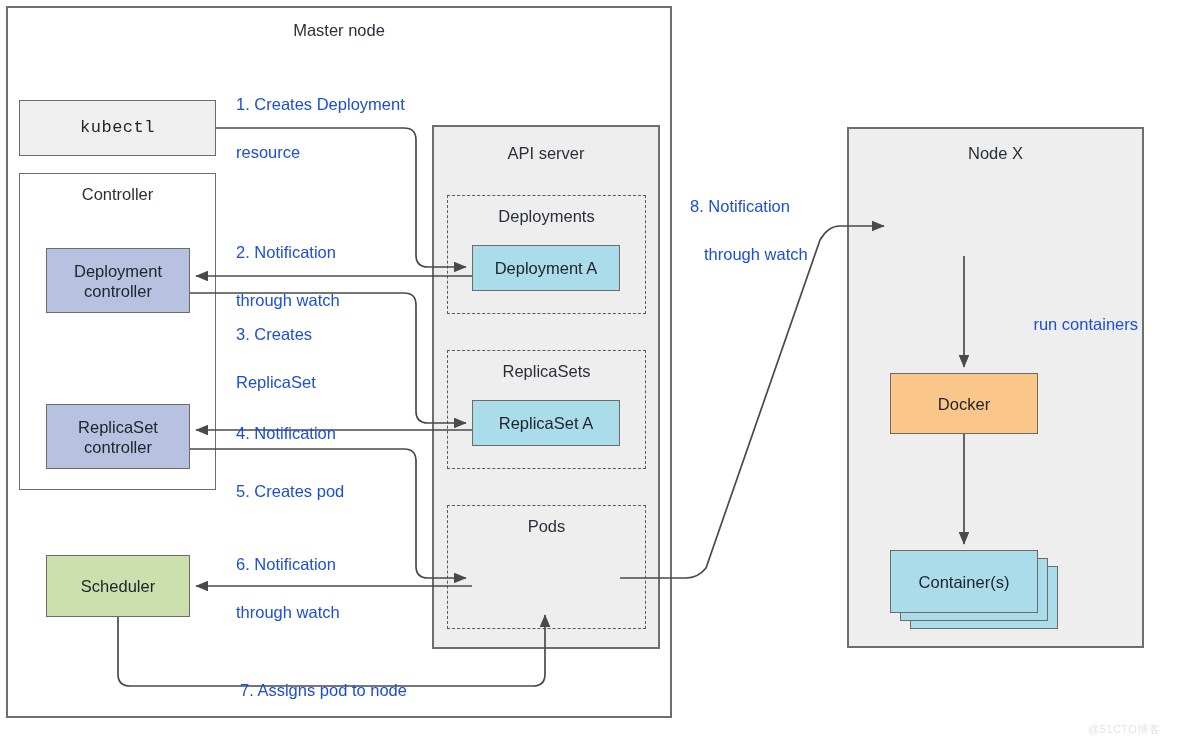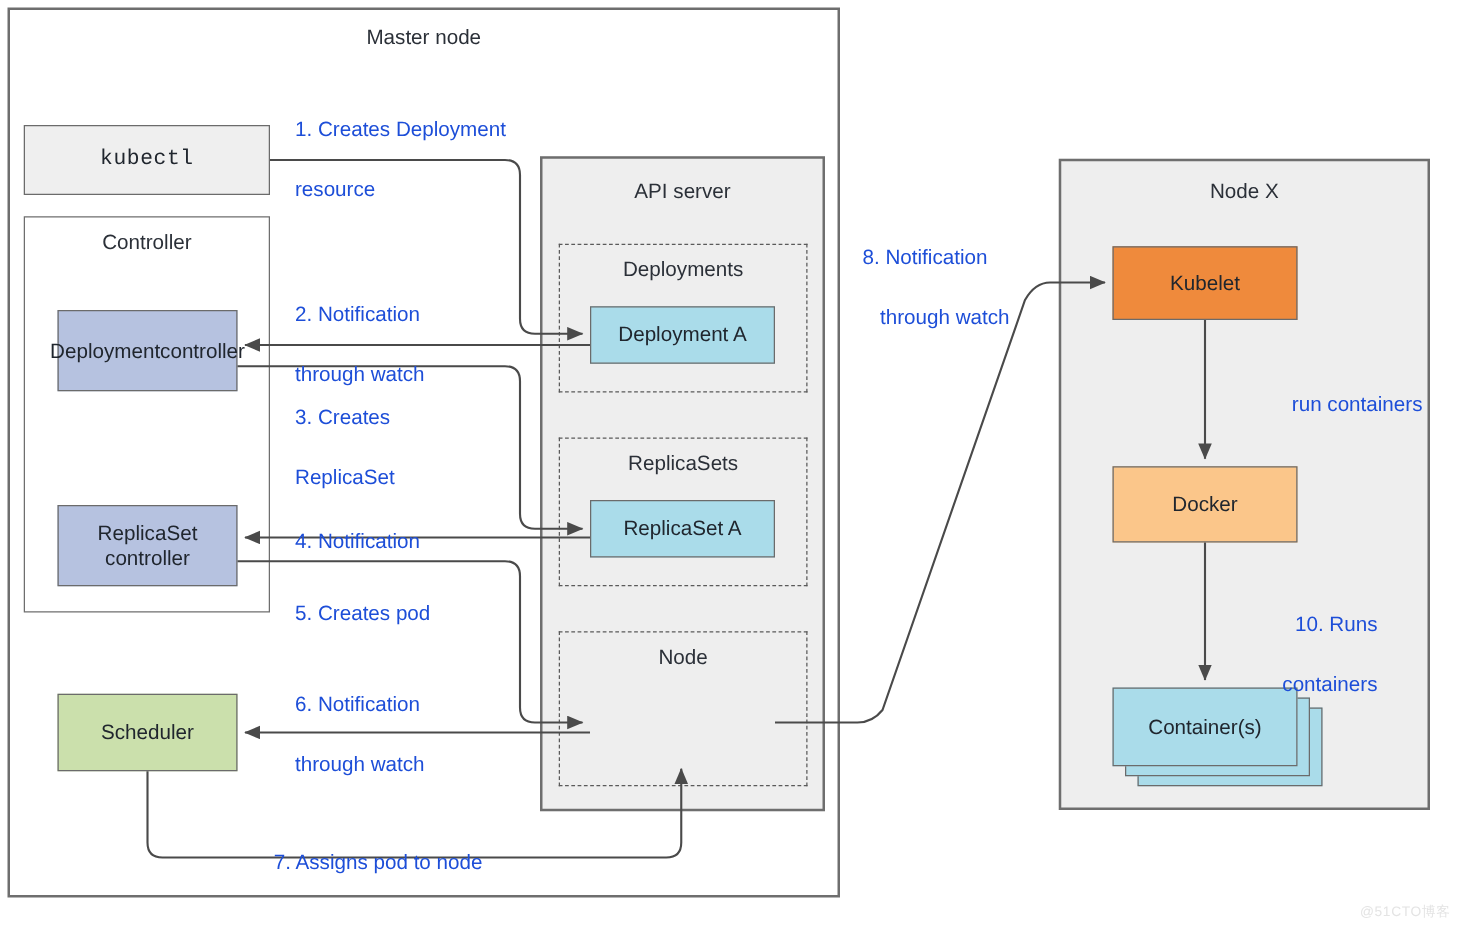--- a/index.html
+++ b/index.html
@@ -113,21 +113,21 @@
 
   <div class="nbox gray mono" style="left:19px; top:100px; width:197px; height:56px;">
     <span>kubectl</span>
   </div>
 
   <div class="panel panel-plain" style="left:19px; top:173px; width:197px; height:317px;"></div>
   <div class="panel-title" style="left:19px; top:184px; width:197px;">
     <div>Controller</div>
   </div>
 
-  <div class="nbox purple" style="left:46px; top:248px; width:144px; height:65px; flex-direction:row;">
+  <div class="nbox purple" style="left:46px; top:248px; width:144px; height:65px; flex-direction:column;">
     <span>Deployment</span>
     <span>controller</span>
   </div>
 
   <div class="nbox purple" style="left:46px; top:404px; width:144px; height:65px; flex-direction:column;">
     <span>ReplicaSet</span>
     <span>controller</span>
   </div>
 
   <div class="nbox green" style="left:46px; top:555px; width:144px; height:62px;">
@@ -143,28 +143,25 @@
     <span>Deployment A</span>
   </div>
 
   <div class="panel panel-dashed" style="left:447px; top:350px; width:199px; height:119px;"></div>
   <div class="panel-title" style="left:447px; top:361px; width:199px;">ReplicaSets</div>
   <div class="nbox cyan" style="left:472px; top:400px; width:148px; height:46px;">
     <span>ReplicaSet A</span>
   </div>
 
   <div class="panel panel-dashed" style="left:447px; top:505px; width:199px; height:124px;"></div>
-  <div class="panel-title" style="left:447px; top:516px; width:199px;">Node</div>
+  <div class="panel-title" style="left:447px; top:516px; width:199px;">Pods</div>
 
   <div class="panel panel-fill" style="left:847px; top:127px; width:297px; height:521px;"></div>
   <div class="panel-title" style="left:847px; top:143px; width:297px;text-align:center;">Node X</div>
 
-  <div class="nbox orange" style="left:890px; top:197px; width:148px; height:59px;">
-    <span>Kubelet</span>
-  </div>
 
   <div class="nbox lorange" style="left:890px; top:373px; width:148px; height:61px;">
     <span>Docker</span>
   </div>
 
   <div class="stack-shadow" style="left:910px; top:566px; width:148px; height:63px;"></div>
   <div class="stack-shadow" style="left:900px; top:558px; width:148px; height:63px;"></div>
   <div class="nbox cyan" style="left:890px; top:550px; width:148px; height:63px;">
     <span>Container(s)</span>
   </div>
@@ -220,33 +217,29 @@
 
   <div class="step" style="left:236px; top:455px;">
     <div>5. Creates pod</div>
   </div>
 
   <div class="step" style="left:236px; top:528px;">
     <div>6. Notification</div>
     <div>through watch</div>
   </div>
 
-  <div class="step" style="left:219px; top:654px;text-align:right;">
+  <div class="step" style="left:240px; top:654px;text-align:right;">
     <div>7. Assigns pod to node</div>
   </div>
 
   <div class="step" style="left:690px; top:170px;">
     <div>8. Notification</div>
     <div style="padding-left:14px;">through watch</div>
   </div>
 
   <div class="step right" style="left:950px; top:288px; width:188px;">
     <div>run containers</div>
   </div>
 
-  <div class="step right" style="left:950px; top:464px; width:152px;">
-    <div>10. Runs</div>
-    <div>containers</div>
-  </div>
 
   <div class="watermark" style="left:1088px; top:722px;">@51CTO博客</div>
 
 </div>
 
 </body></html>

